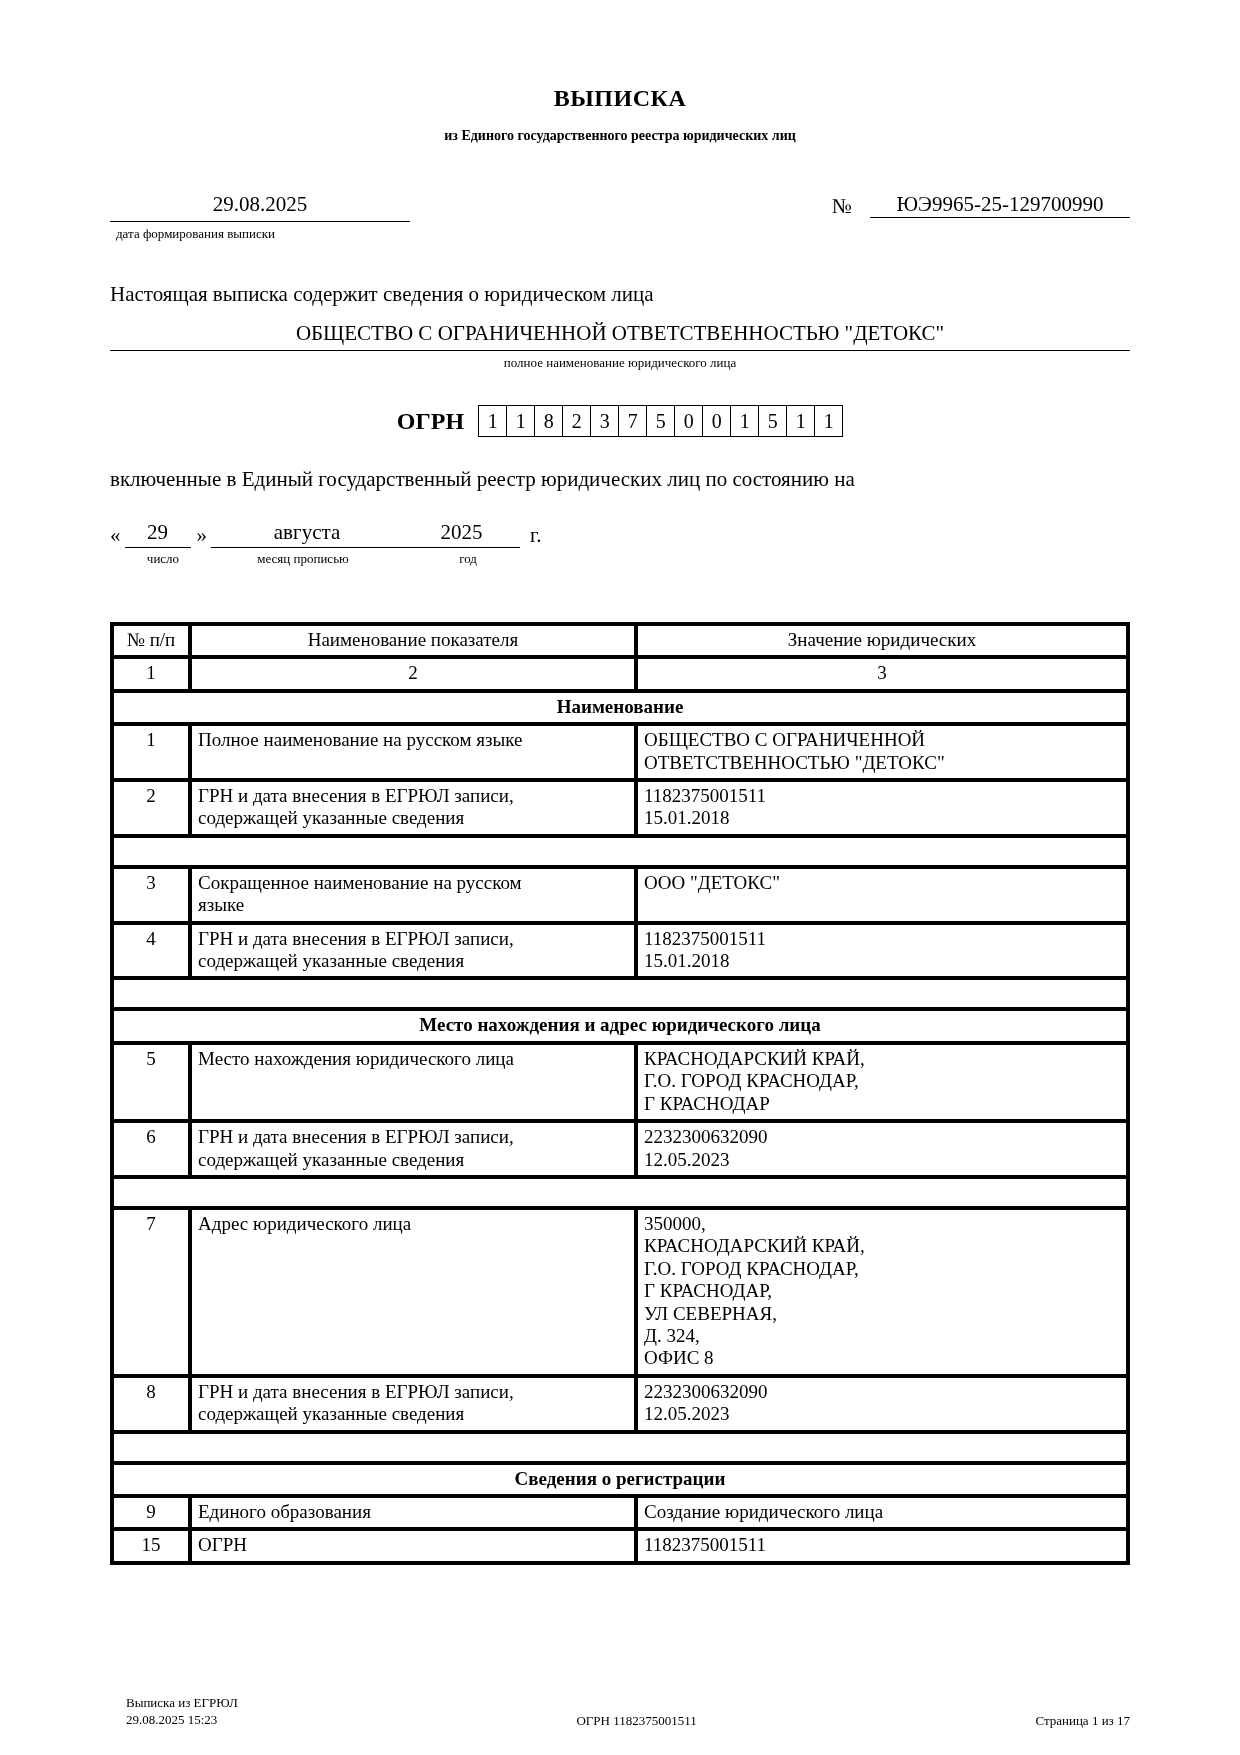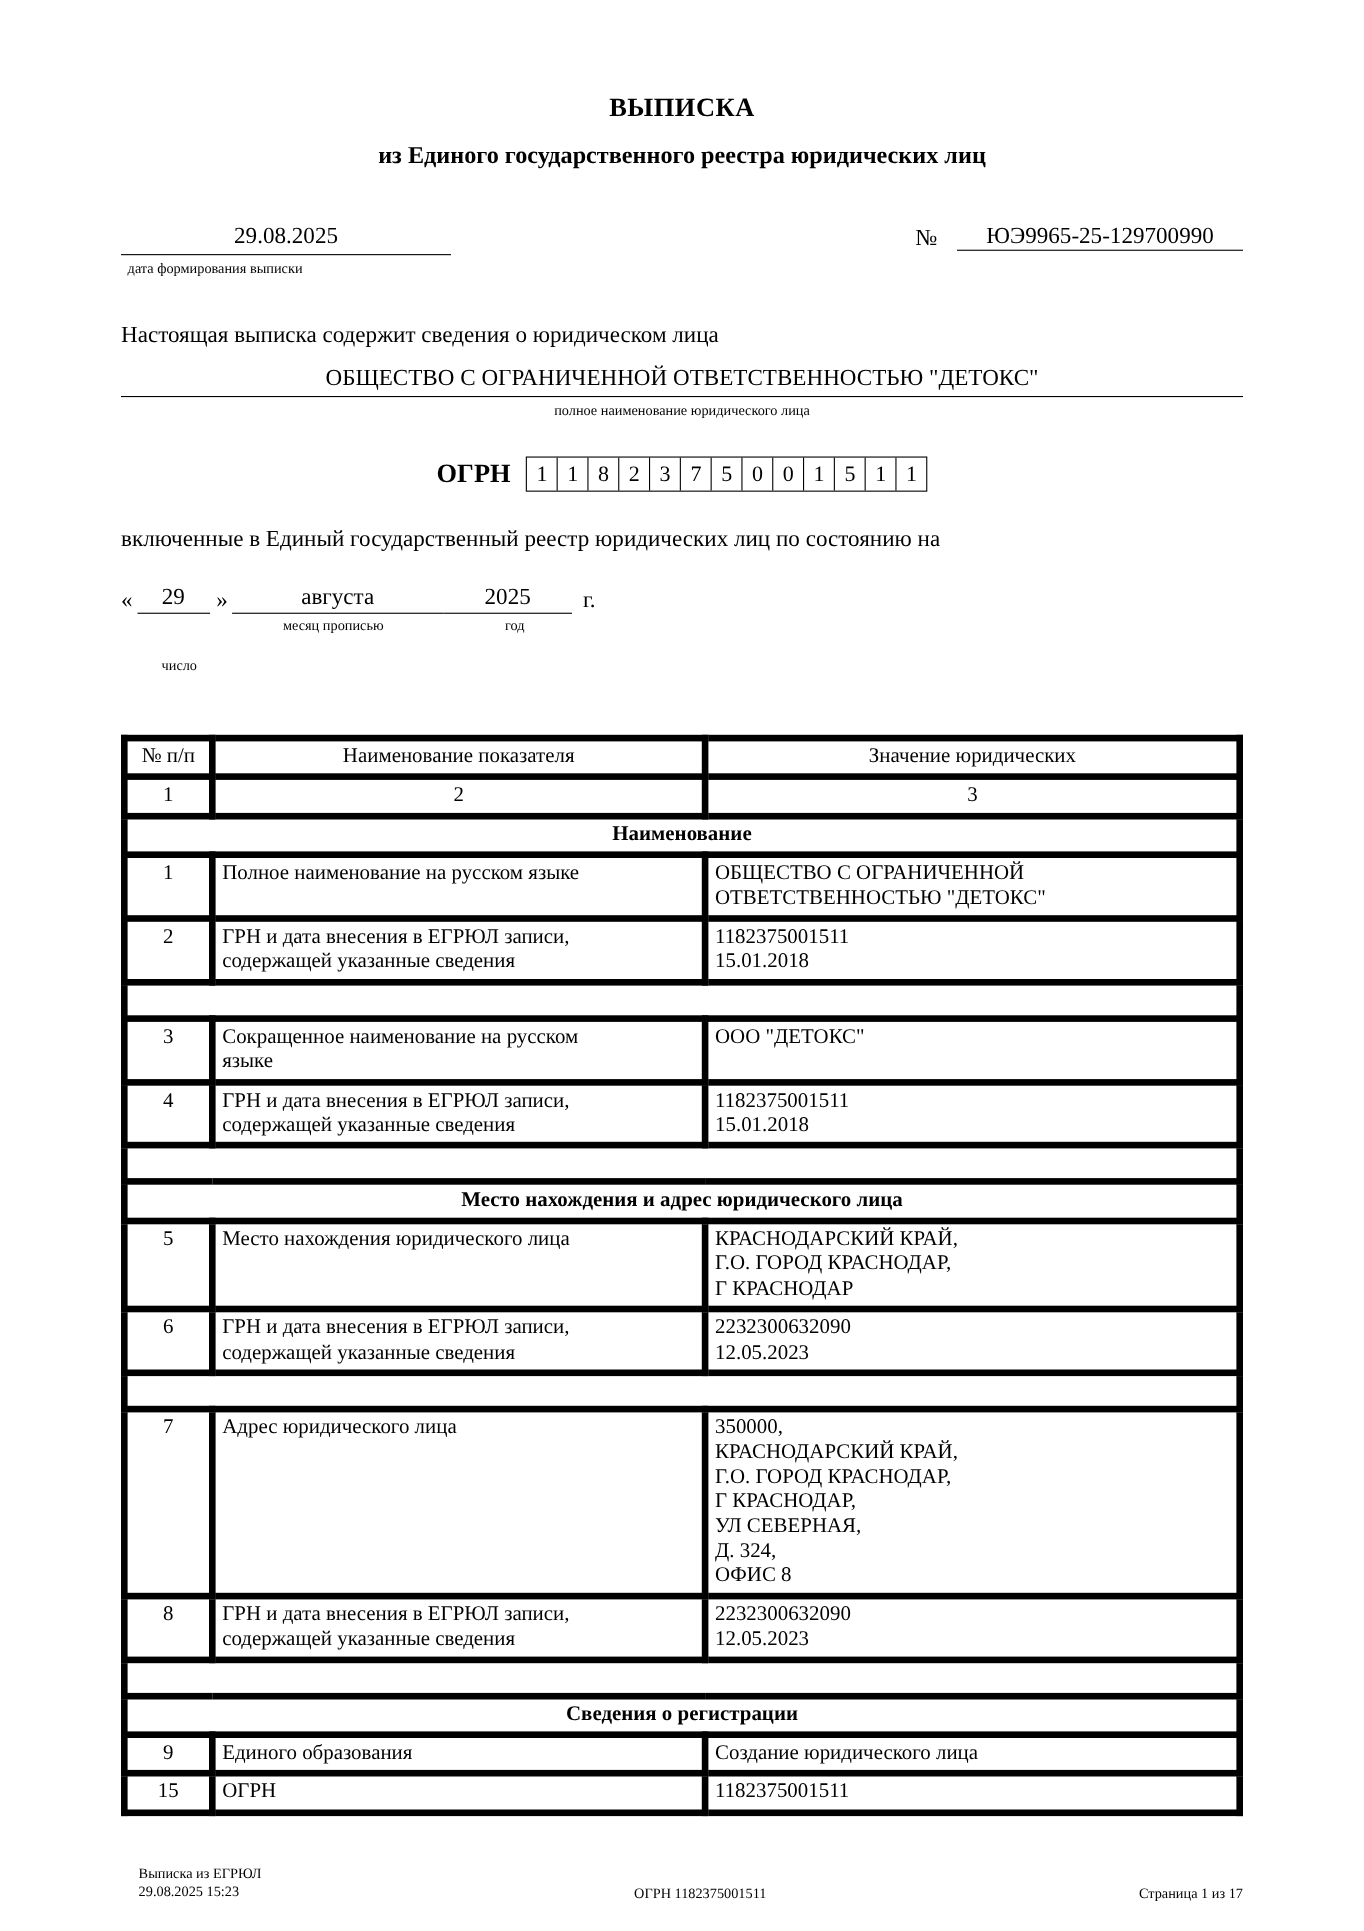--- a/index.html
+++ b/index.html
@@ -26,21 +26,21 @@
   .doc-title {
     text-align: center;
     font-weight: bold;
     font-size: 24px;
     letter-spacing: 0.5px;
     margin-top: 15px;
   }
   .doc-subtitle {
     text-align: center;
     font-weight: bold;
-    font-size: 22px;
+    font-size: 14px;
     margin-top: 16px;
   }
 
   .meta-row {
     display: flex;
     justify-content: space-between;
     align-items: flex-start;
     margin-top: 48px;
   }
   .meta-left {
@@ -140,33 +140,33 @@
   }
   .dw-day { width: 54px; }
   .dw-month { width: 180px; }
   .dw-year { width: 105px; }
   .dw-g { padding-left: 10px; }
   .dw-captions {
     display: flex;
     font-size: 13px;
     margin-top: 3px;
   }
-  .dwc-day { width: 70px; text-align: center; padding-left: 18px; margin-top: 36px; }
+  .dwc-day { width: 70px; text-align: center; padding-left: 18px; }
   .dwc-month { width: 190px; text-align: center; padding-left: 10px;}
   .dwc-year { width: 120px; text-align: center; padding-left: 10px;}
 
   
   table.egrul {
     width: 100%;
     border-collapse: collapse;
     margin-top: 55px;
     font-size: 19px;
   }
   table.egrul td {
-    border: 6px solid #000000;
+    border: 4px solid #000000;
     vertical-align: top;
     padding: 3px 6px 4px 6px;
     line-height: 1.18;
   }
   td.col-num {
     width: 62px;
     text-align: center;
   }
   td.col-name {
     width: 430px;

